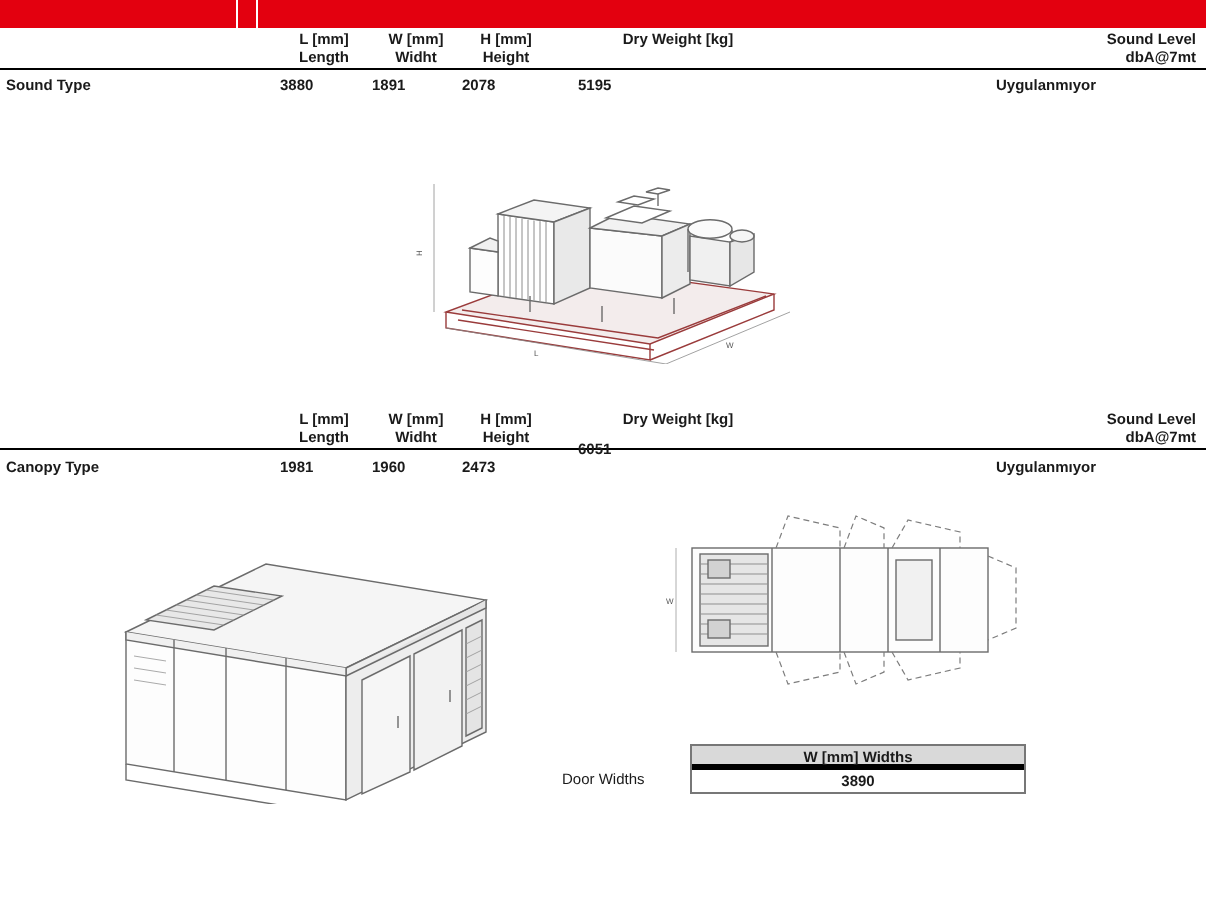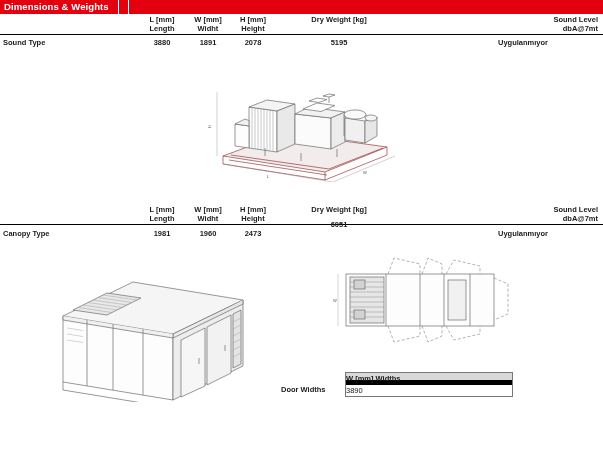--- a/index.html
+++ b/index.html
@@ -28,21 +28,20 @@
 
   
   .hdr {
     position: absolute;
     font-size: 7.5px; font-weight: bold; color: #1a1a1a;
     text-align: center; line-height: 8.5px;
   }
   .cellval {
     position: absolute;
     font-size: 7.5px; font-weight: bold; color: #1a1a1a;
-    text-align: center;
   }
   .rowlabel {
     position: absolute;
     font-size: 7.5px; font-weight: bold; color: #1a1a1a;
     text-align: left;
   }
   .rightval {
     position: absolute;
     font-size: 7.5px; font-weight: bold; color: #1a1a1a;
     text-align: left;
@@ -52,42 +51,41 @@
   
   #sec1 { position: absolute; left: 0; top: 14px; width: 603px; height: 170px; }
   #sec2 { position: absolute; left: 0; top: 196px; width: 603px; height: 215px; }
 
   
   .drawing { position: absolute; }
   .drawing svg { display: block; }
 
   
   .dw-label {
-    position: absolute; font-size: 7.5px; font-weight: bold; color: #1a1a1a;
+    position: absolute; font-size: 7.5px; font-weight: normal; color: #1a1a1a;
   }
   .dw-table { position: absolute; border: 1px solid #777; }
   .dw-head {
-    height: 12px; background: #d9d9d9; border-bottom: 5px solid #000000;
-    font-size: 7.5px; font-weight: bold; color: #1a1a1a;
-    text-align: left; line-height: 12px;
+    height: 12px; background: #d9d9d9; border-bottom: 3px solid #000000;
+    font-size: 7.5px; font-weight: bold; color: #1a1a1a;
+    text-align: center; line-height: 12px;
   }
   .dw-val {
     height: 11px; background: #ffffff;
-    font-size: 7.5px; font-weight: normal; color: #1a1a1a;
-    text-align: left; line-height: 11px;
+    font-size: 7.5px; font-weight: bold; color: #1a1a1a;
+    text-align: center; line-height: 11px;
   }
   .tiny { font-size: 4px; fill: #555; font-family: "Liberation Sans", sans-serif; }
 </style>
 </head>
 <body>
 
 <div class="page">
 
   <div class="title-bar">
-    <span class="title">Dimensions &amp; Weights</span>
     <span class="tick" style="left:118px;"></span>
     <span class="tick" style="left:128px;"></span>
   </div>
 
   <div id="sec1">
 
     <div class="hdr" style="left:140px; top:2px; width:44px;">
       <span>L [mm]</span><br>
       <span>Length</span>
     </div>

